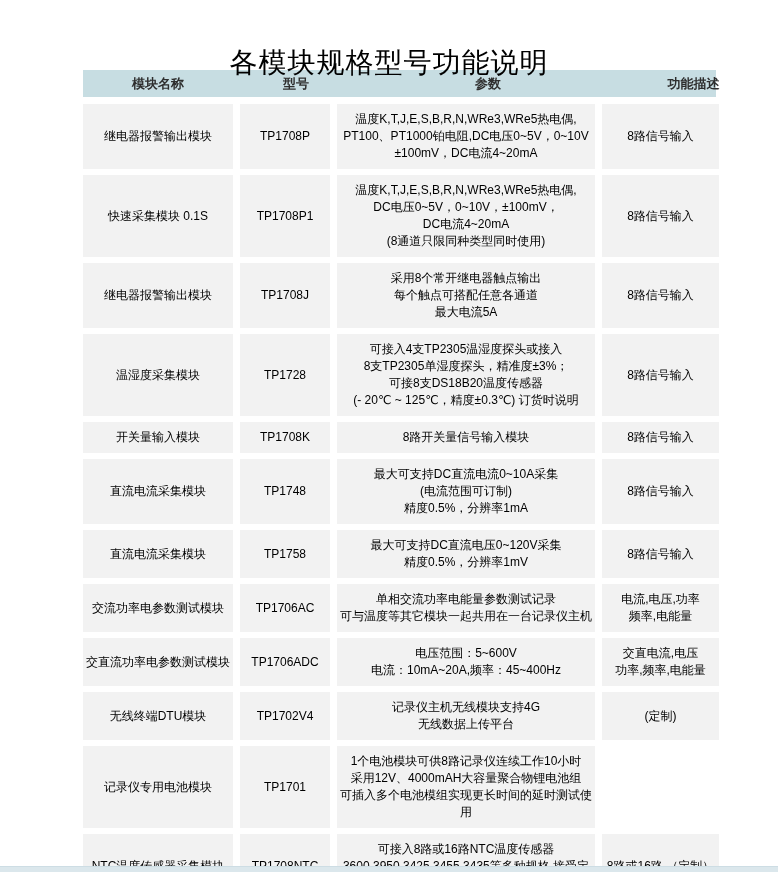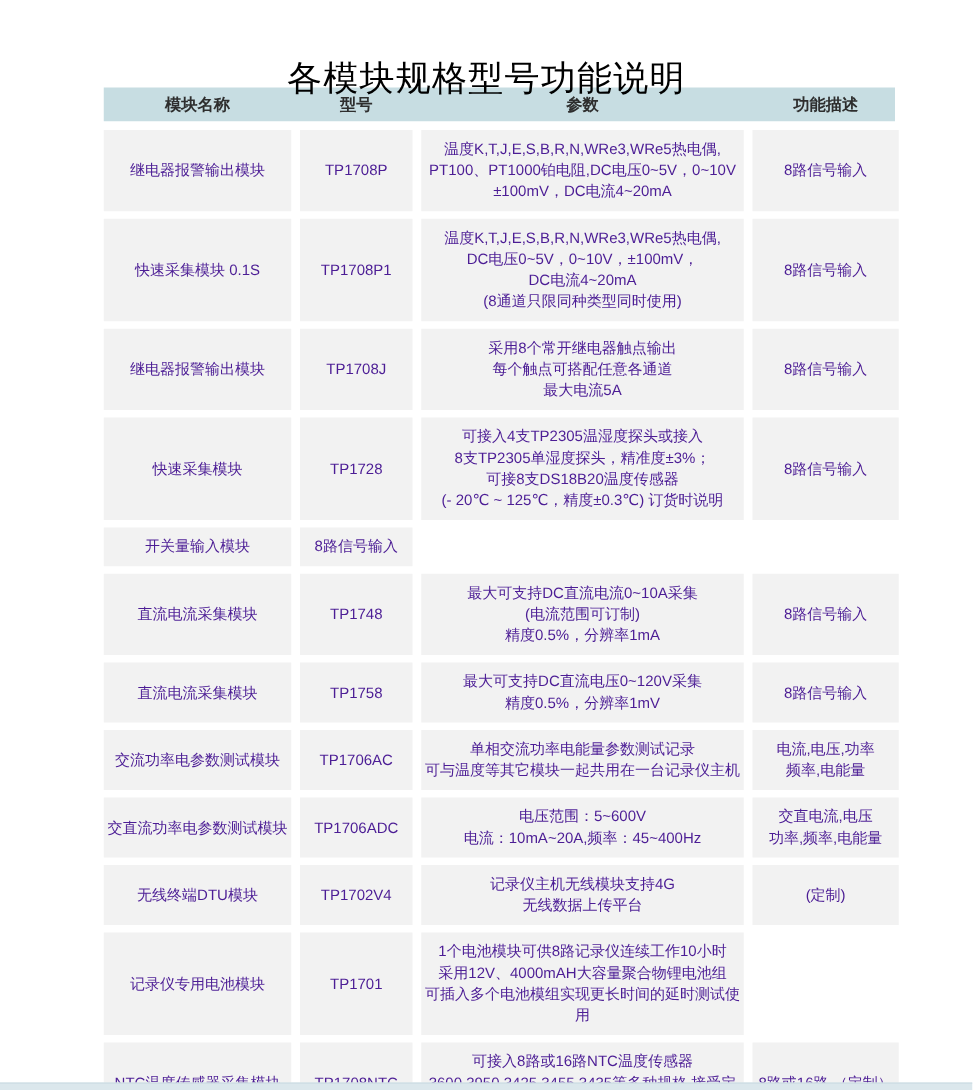--- a/index.html
+++ b/index.html
@@ -8,36 +8,36 @@
     width:778px; height:872px; position:relative; overflow:hidden;
     font-family:"Liberation Sans","DejaVu Sans",sans-serif;
     color:#3f3f3f;
   }
   .page-title {
     text-align:center; font-size:28px; font-weight:normal; color:#000;
     padding-top:6px; letter-spacing:1px; height:32px;margin-top:38px;
   }
   .spec-table { margin-left:83px; width:633px; }
   .thead {
-    display:grid; grid-template-columns:150px 90px 258px 117px; column-gap:7px;
+    display:grid; grid-template-columns:150px 90px 258px 117px; column-gap:18px;
     background:#c7dde2; height:27px; margin-bottom:7px;
   }
   .thead .hcell {
     display:flex; align-items:center; justify-content:center;
     font-size:13px; font-weight:bold; color:#2e2e2e;
   }
   .trow {
     display:grid; grid-template-columns:150px 90px 258px 117px; column-gap:7px;
     margin-bottom:6px;
   }
   .cell {
     background:#f2f2f2;
     display:flex; align-items:center; justify-content:center;
     text-align:center; font-size:12px; line-height:17px;
-    padding:7px 3px; white-space:pre-line; color:#4c1d95;
+    padding:7px 3px; white-space:pre-line; color:#000000;
   }
   .cell.desc { font-size:12px; }
   .bottom-strip {
     position:absolute; left:0; right:0; bottom:0; height:6px;
     background:#dbe7ec; border-top:1px solid #cddde4;
   }
 </style>
 </head>
 <body>
 
@@ -70,30 +70,32 @@
       </div>
       <div class="trow">
         <div class="cell name">继电器报警输出模块</div>
         <div class="cell model">TP1708J</div>
         <div class="cell desc">采用8个常开继电器触点输出
 每个触点可搭配任意各通道
 最大电流5A</div>
         <div class="cell params">8路信号输入</div>
       </div>
       <div class="trow">
-        <div class="cell name">快速采集模块</div>
+        <div class="cell name">温湿度采集模块</div>
         <div class="cell model">TP1728</div>
         <div class="cell desc">可接入4支TP2305温湿度探头或接入
 8支TP2305单湿度探头，精准度±3%；
 可接8支DS18B20温度传感器
 (- 20℃ ~ 125℃，精度±0.3℃) 订货时说明</div>
         <div class="cell params">8路信号输入</div>
       </div>
       <div class="trow">
         <div class="cell name">开关量输入模块</div>
+        <div class="cell model">TP1708K</div>
+        <div class="cell desc">8路开关量信号输入模块</div>
         <div class="cell params">8路信号输入</div>
       </div>
       <div class="trow">
         <div class="cell name">直流电流采集模块</div>
         <div class="cell model">TP1748</div>
         <div class="cell desc">最大可支持DC直流电流0~10A采集
 (电流范围可订制)
 精度0.5%，分辨率1mA</div>
         <div class="cell params">8路信号输入</div>
       </div>

